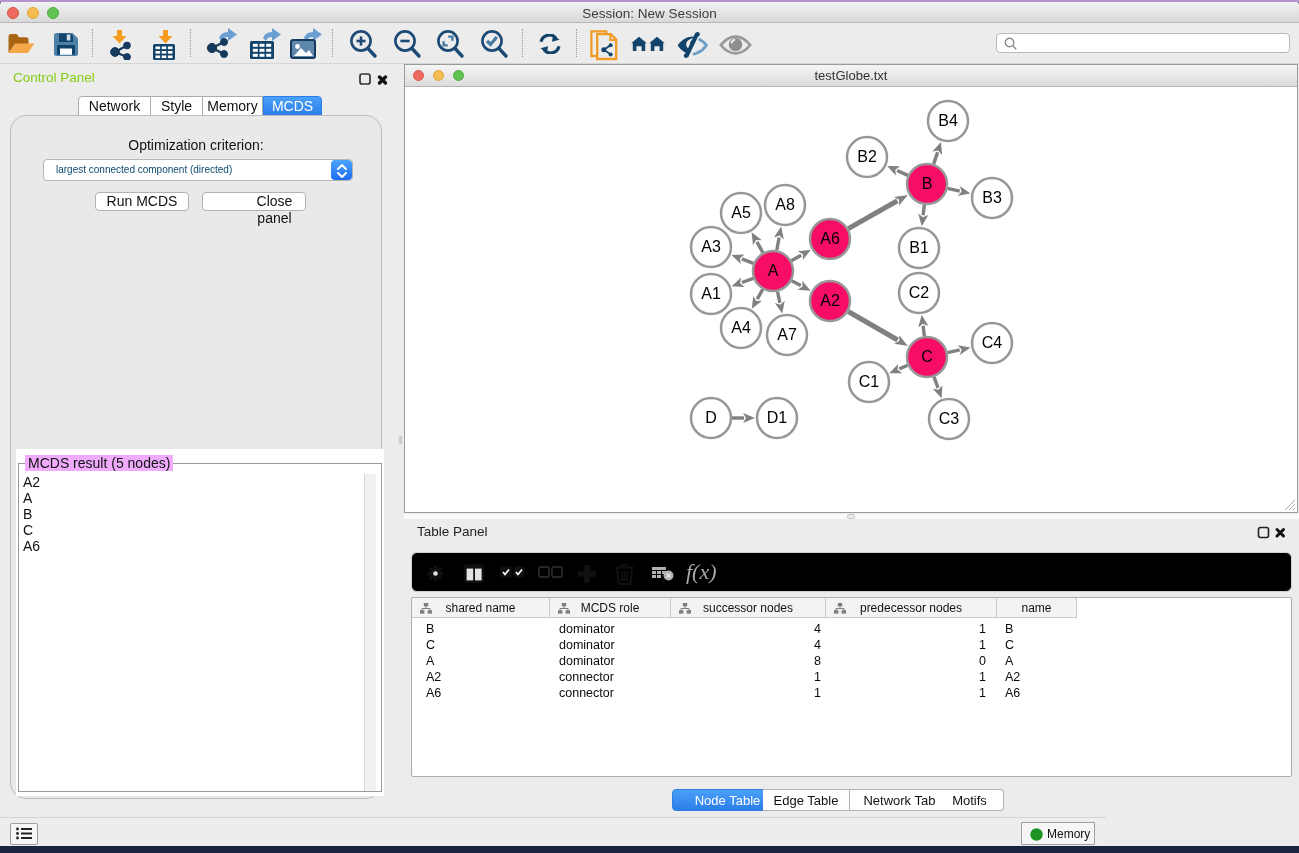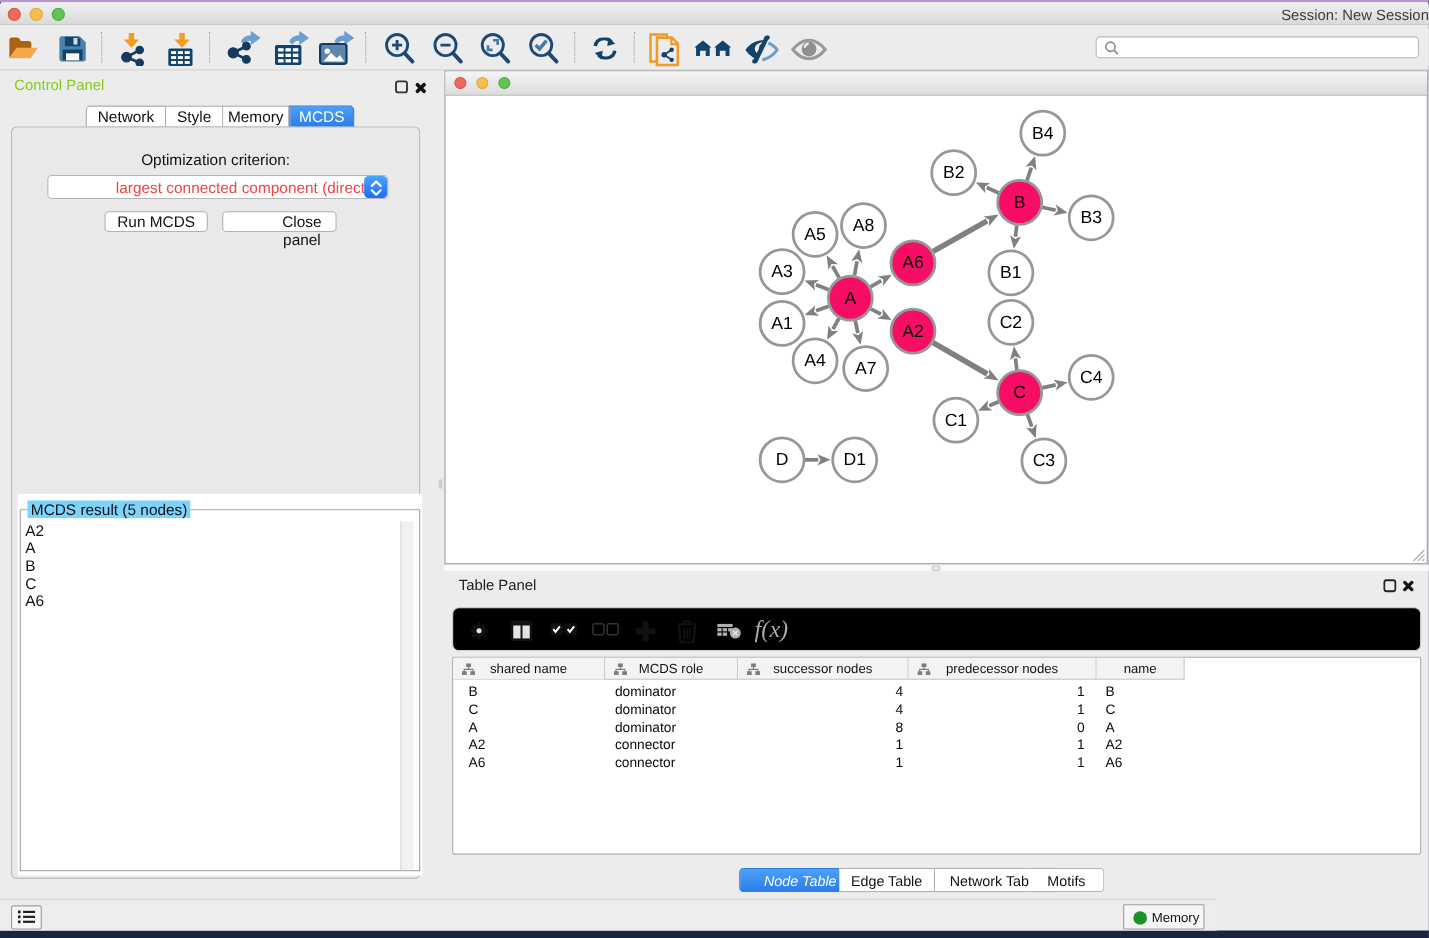--- a/index.html
+++ b/index.html
@@ -4,37 +4,37 @@
 <style>
 * { margin:0; padding:0; box-sizing:border-box; }
 html,body { width:1299px; height:853px; overflow:hidden; }
 body { font-family:"Liberation Sans", sans-serif; background:#1a2440; position:relative; }
 .abs { position:absolute; }
 #app { position:absolute; left:0; top:0; width:1299px; height:846px; background:#ececec; border-radius:5px 5px 0 0; overflow:hidden; }
 #wallpaper-top { position:absolute; left:0; top:0; width:1299px; height:2px; background:#b694cd; }
 
 #titlebar { position:absolute; left:0; top:2px; width:1299px; height:21px; background:linear-gradient(#f1f1f1,#d9d9d9); border-bottom:1px solid #b7b7b7; border-radius:5px 5px 0 0; }
 .tl { position:absolute; top:5px; width:12px; height:12px; border-radius:50%; }
-#title-text { position:absolute; top:4px; width:100%; text-align:right; font-size:13.5px; color:#3c3c3c; }
+#title-text { position:absolute; top:4px; width:100%; text-align:center; font-size:13.5px; color:#3c3c3c; }
 
 #toolbar { position:absolute; left:0; top:26px; width:1299px; height:34px; background:#ececec; }
 .sep { position:absolute; top:3px; height:28px; width:0; border-left:1px dotted #9a9a9a; }
 #searchbox { position:absolute; left:996px; top:7px; width:294px; height:20px; background:#fff; border:1px solid #b9b9b9; border-radius:4px; }
 
 #cp-title { position:absolute; left:13px; top:70px; font-size:13.5px; color:#84cc16; }
 .tab { position:absolute; top:96px; height:20px; background:#fff; border:1px solid #acacac; font-size:14px; color:#111; text-align:center; line-height:19px; }
 .tabsel { background:linear-gradient(#4ba1f8,#2b7de9); color:#fff; border-color:#2b7de9; }
-#cp-box { position:absolute; left:10px; top:115px; width:372px; height:684px; background:#e9e9e9; border:1px solid #bdbdbd; border-radius:5px; }
+#cp-box { position:absolute; left:10px; top:115px; width:372px; height:684px; background:#e9e9e9; border:1px solid #bdbdbd; border-radius:16px; }
 #opt-label { position:absolute; left:0; top:21px; width:100%; text-align:center; font-size:14px; color:#111; }
-#dropdown { position:absolute; left:32px; top:43px; width:310px; height:22px; background:#fff; border:1px solid #b6b6b6; border-radius:4px; font-size:14px; color:#ef4444; line-height:20px; padding-left:12px;text-align:right; }
+#dropdown { position:absolute; left:32px; top:43px; width:310px; height:22px; background:#fff; border:1px solid #b6b6b6; border-radius:4px; font-size:10px; color:#0c4a6e; line-height:20px; padding-left:12px; }
 #dd-step { position:absolute; right:0px; top:0px; width:21px; height:20px; background:linear-gradient(#4ca3fd,#1c6ef2); border-radius:4px; }
 .btn { position:absolute; top:76px; height:19px; background:#fff; border:1px solid #b2b2b2; border-radius:4px; font-size:14px; color:#111; text-align:center; line-height:17px; }
 #mcds-white { position:absolute; left:5px; top:333px; width:368px; height:347px; background:#fff; }
 #mcds-group { position:absolute; left:7px; top:347px; width:364px; height:329px; border:1px solid #9b9b9b; }
-#mcds-label { position:absolute; left:6px; top:-9px; background:#7dd3fc; font-size:14px; color:#111; padding:0 3px; }
+#mcds-label { position:absolute; left:6px; top:-9px; background:#f0abfc; font-size:14px; color:#111; padding:0 3px; }
 #mcds-list { position:absolute; left:0px; top:0px; width:362px; height:327px; background:#fff; padding-top:10px; }
 #mcds-scroll { position:absolute; left:345px; top:10px; width:12px; height:317px; background:#f1f1f1; border-left:1px solid #d8d8d8; }
 .li { font-size:14px; color:#111; padding-left:4px; height:16px; line-height:16px; }
 
 #netwin { position:absolute; left:404px; top:64px; width:894px; height:449px; background:#fff; border:1px solid #9b9b9b; }
 #nw-titlebar { position:absolute; left:0; top:0; width:892px; height:22px; background:linear-gradient(#f5f5f5,#dcdcdc); border-bottom:1px solid #b3b3b3; }
 #nw-title { position:absolute; top:3px; width:100%; text-align:center; font-size:13px; color:#333; }
 .tl2 { position:absolute; top:5px; width:11px; height:11px; border-radius:50%; }
 
 #tp-title { position:absolute; left:417px; top:524px; font-size:13.5px; color:#222; }
@@ -254,20 +254,21 @@
     </div>
     <div id="mcds-label">MCDS result (5 nodes)</div>
   </div>
 </div>
 
 <div id="netwin">
   <div id="nw-titlebar">
     <div class="tl2" style="left:8px; background:#ee6a5f; border:1px solid #d55549;"></div>
     <div class="tl2" style="left:28px; background:#f5bd4f; border:1px solid #dda63d;"></div>
     <div class="tl2" style="left:48px; background:#61c354; border:1px solid #4eab41;"></div>
+    <div id="nw-title">testGlobe.txt</div>
   </div>
   <svg id="graph" width="892" height="425" style="position:absolute; left:0; top:22px;">
   <line x1="357.9" y1="165.6" x2="351.9" y2="154.9" stroke="#808080" stroke-width="3.4"></line>
   <polygon points="346.6,145.3 356.9,153.3 351,153.1 348,158.2" fill="#808080"></polygon>
   <line x1="371.8" y1="163.3" x2="374.1" y2="150.5" stroke="#808080" stroke-width="3.4"></line>
   <polygon points="376.1,139.6 378.9,152.4 374.5,148.5 368.9,150.5" fill="#808080"></polygon>
   <line x1="348.4" y1="176.4" x2="336.8" y2="171.9" stroke="#808080" stroke-width="3.4"></line>
   <polygon points="326.5,167.9 339.5,167.5 334.9,171.2 335.9,177" fill="#808080"></polygon>
   <line x1="348.3" y1="191.3" x2="336.9" y2="195.5" stroke="#808080" stroke-width="3.4"></line>
   <polygon points="326.6,199.3 336.1,190.4 335.1,196.2 339.7,200" fill="#808080"></polygon>
@@ -482,21 +483,21 @@
     <div class="tr" style="left:330px; top:71px; width:79px; text-align:right;">1</div>
     <div class="tr" style="left:502px; top:71px; width:72px; text-align:right;">1</div>
     <div class="tr" style="left:593px; top:71px;">A2</div>
     <div class="tr" style="left:14px; top:87px;">A6</div>
     <div class="tr" style="left:147px; top:87px;">connector</div>
     <div class="tr" style="left:330px; top:87px; width:79px; text-align:right;">1</div>
     <div class="tr" style="left:502px; top:87px; width:72px; text-align:right;">1</div>
     <div class="tr" style="left:593px; top:87px;">A6</div>
   </div>
 </div>
-<div class="tabb tabbsel" style="left:672px; width:111px; border-radius:4px 0 0 4px;font-style:italic;">Node Table</div>
+<div class="tabb tabbsel" style="left:672px; width:111px; border-radius:4px 0 0 4px;">Node Table</div>
 <div class="tabb" style="left:763px; width:87px; border-left:none;">Edge Table</div>
 <div class="tabb" style="left:850px; width:110px; border-left:none;">Network Table</div>
 <div class="tabb" style="left:936px; width:68px; border-left:none; border-radius:0 4px 4px 0;">Motifs</div>
 
 <div class="abs" style="left:398px; top:435px; width:5px; height:10px; background:#cdcdcd; border:1px solid #e6e6e6; border-radius:2px;"></div>
 <div class="abs" style="left:404px; top:514px; width:895px; height:5px; background:#fafafa;"></div>
 <div class="abs" style="left:847px; top:513.5px; width:8px; height:5px; background:#e9e9e9; border:1px solid #c9c9c9; border-radius:2px;"></div>
 
 <div id="statusbar">
   <div id="listbtn">

